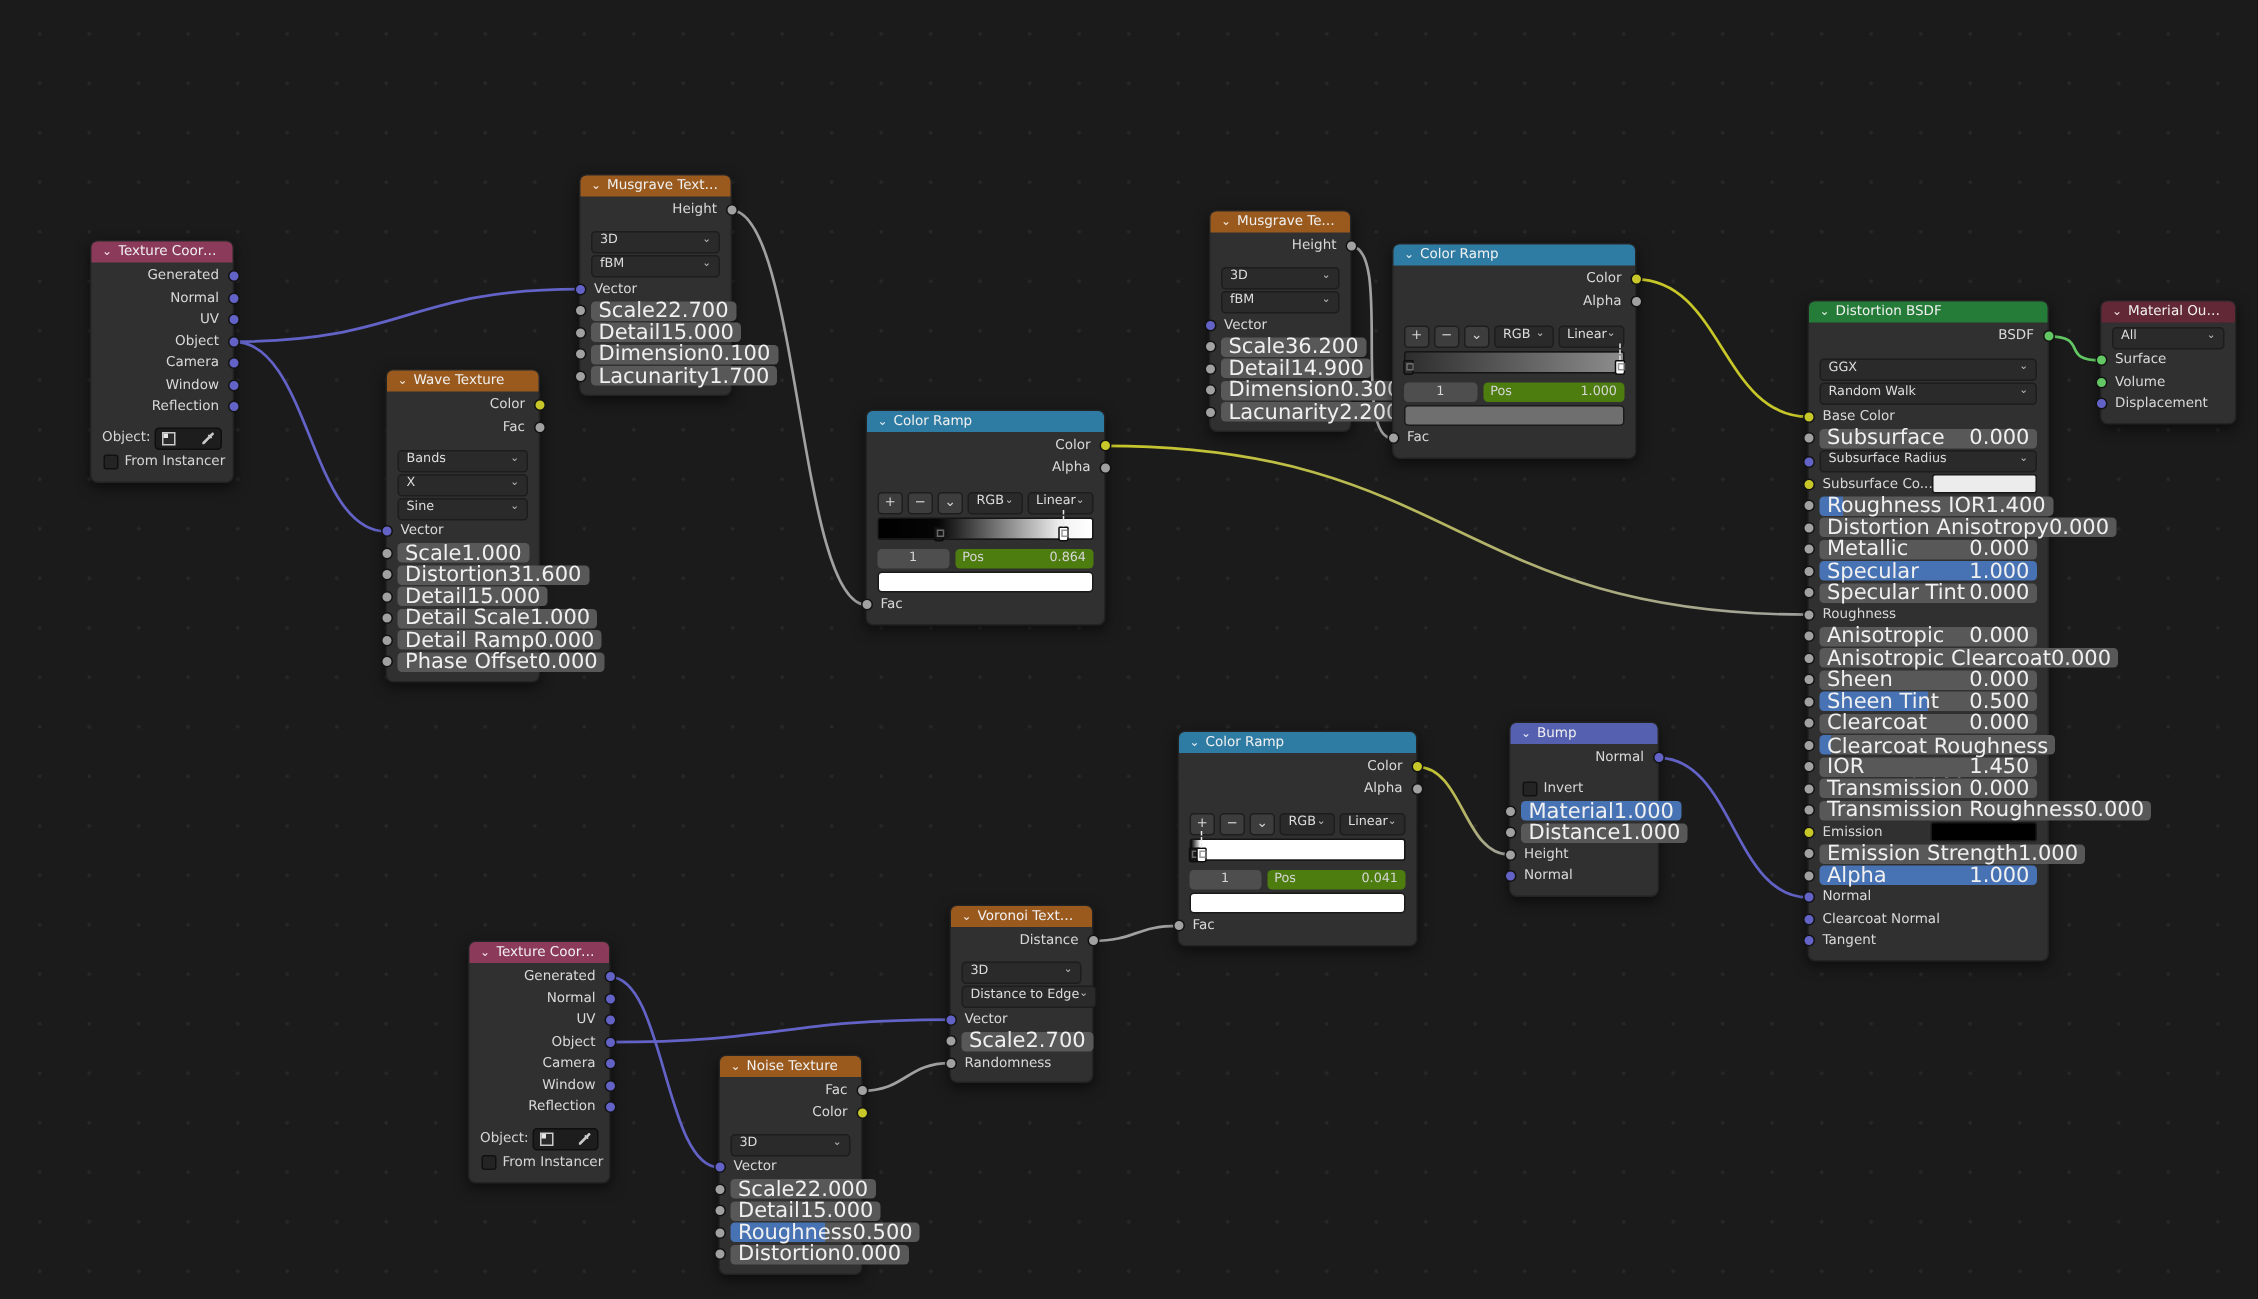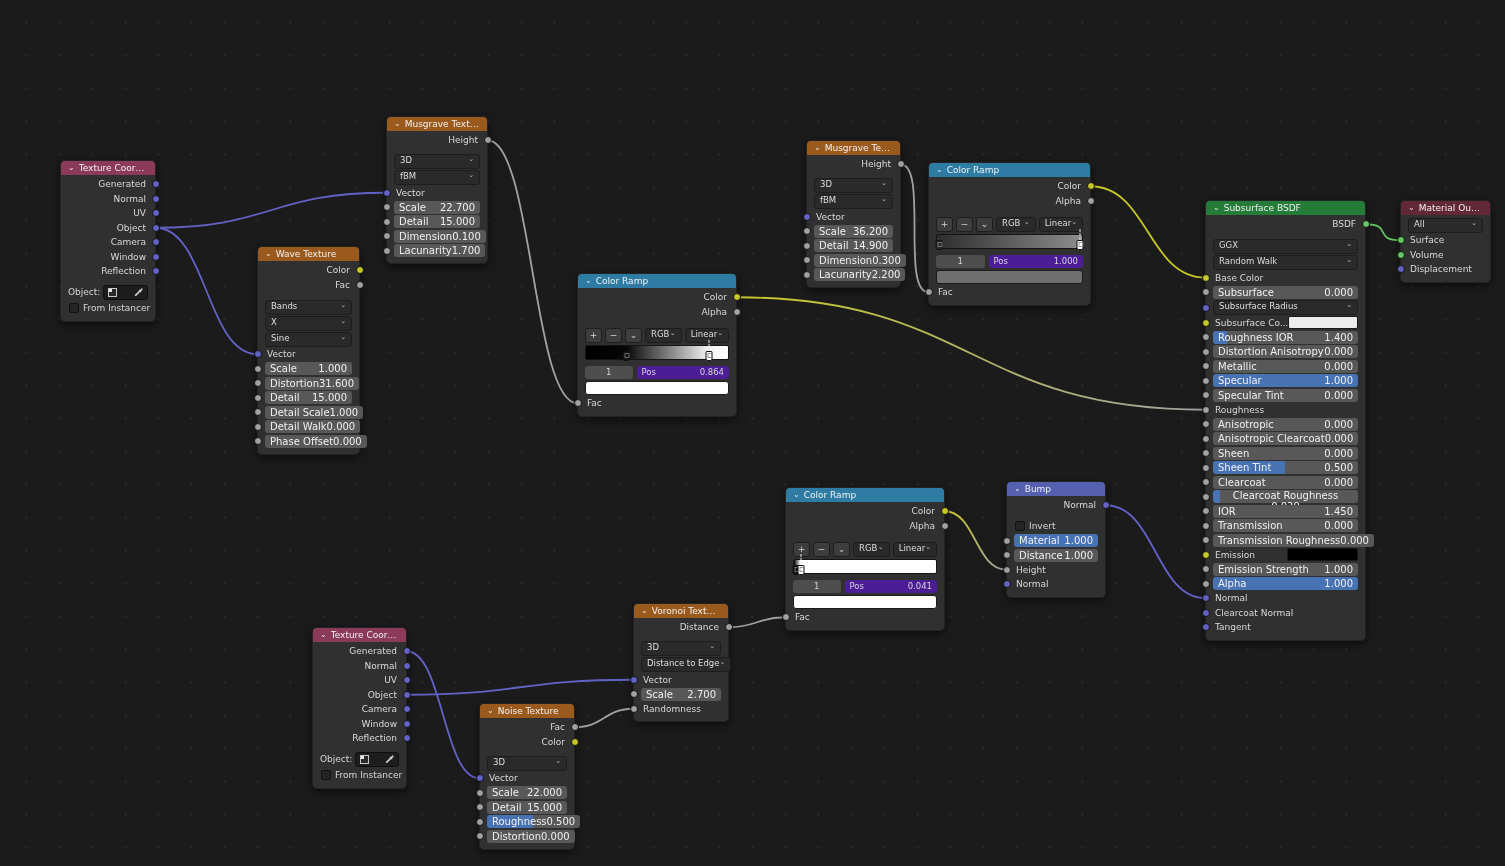--- a/index.html
+++ b/index.html
@@ -23,38 +23,38 @@
   .lbl{color:#d9d9d9;}
   .sock{position:absolute;width:8px;height:8px;border-radius:50%;border:1px solid #121212;
     top:50%;transform:translateY(-50%);z-index:4;box-sizing:border-box;}
   .sock.l{left:-4.5px;}.sock.r{right:-4.5px;}
   .row.ddr{height:16px;}
   .dd{margin:0 7px;height:13px;flex:1;background:#2a2a2a;border:1px solid #1d1d1d;border-radius:3px;
     display:flex;align-items:flex-start;justify-content:space-between;padding:0 5px;font-size:8.5px;color:#dedede;}
   .ddc{font-size:7px;color:#bdbdbd;}
   .row.sl{height:14.5px;}
   .slider{margin:0 7px;height:13px;flex:1;background:#585858;border-radius:3px;
-    display:flex;align-items:center;justify-content:space-between;padding:0 5px;font-size:10px;color:#f0f0f0;}
+    display:flex;align-items:center;justify-content:space-between;padding:0 5px;font-size:14px;color:#f0f0f0;}
   .row.ctl{height:18px;}
   .rampctl{flex:1;display:flex;gap:3px;align-items:center;margin:0 7px;}
   .rampctl .btn{width:15px;height:13px;background:#3d3d3d;border:1px solid #1e1e1e;border-radius:3px;
     text-align:center;line-height:12px;font-size:9px;color:#d6d6d6;}
   .rampctl .dd{margin:0;}
   .rampctl .mini{flex:1.15;}
   .rampctl .mini2{flex:1.05;}
   .row.rampr{height:20px;align-items:flex-start;}
   .rampbar{margin:1px 7px 0;height:13px;flex:1;position:relative;border:1px solid #151515;border-radius:2px;}
   .handle{position:absolute;bottom:-2px;width:7px;height:10px;transform:translateX(-50%);
     border:1px solid #0e0e0e;border-radius:1px 1px 2px 2px;box-sizing:border-box;z-index:3;}
   .handle:after{content:"";position:absolute;left:1px;top:1px;width:3px;height:3px;border:1px solid rgba(128,128,128,.8);}
   .handle.sel:before{content:"";position:absolute;left:2px;bottom:9px;height:11px;border-left:1px dashed #e9e9e9;}
   .row.idxr{height:16px;}
   .idx{flex:1;display:flex;gap:4px;margin:0 7px;}
   .idx .ibox{width:33%;background:#4e4e4e;border-radius:3px;height:13px;line-height:13px;text-align:center;font-size:8.5px;}
-  .idx .pbox{flex:1;background:#4c1d95;border-radius:3px;height:13px;line-height:13px;
+  .idx .pbox{flex:1;background:#4d7c0f;border-radius:3px;height:13px;line-height:13px;
     display:flex;justify-content:space-between;padding:0 5px;font-size:8.5px;}
   .row.swr{height:16px;}
   .bigswatch{margin:0 7px;height:12px;flex:1;border-radius:3px;border:1px solid #1a1a1a;}
   .objrow{position:relative;height:17px;display:flex;align-items:center;gap:3px;padding-left:7px;}
   .objbox{flex:1;margin-right:7px;height:13px;background:#1d1d1d;border:1px solid #0f0f0f;border-radius:3px;
     display:flex;align-items:center;justify-content:space-between;padding:0 4px;}
   .cube{width:7px;height:7px;border:1px solid #c9c9c9;background:#2b2b2b;position:relative;}
   .cube:after{content:"";position:absolute;left:0;top:0;width:3px;height:3px;background:#e6e6e6;}
   .drop{display:flex;align-items:center;}
   .checkrow{position:relative;height:15px;display:flex;align-items:center;gap:4px;padding-left:8px;}
@@ -203,21 +203,21 @@
         <div class="row sl">
           <span class="sock l" style="background: rgb(161, 161, 161);"></span>
           <div class="slider">
             <span>Detail Scale</span>
             <span class="val">1.000</span>
           </div>
         </div>
         <div class="row sl">
           <span class="sock l" style="background: rgb(161, 161, 161);"></span>
           <div class="slider">
-            <span>Detail Walk</span>
+            <span>Detail Ramp</span>
             <span class="val">0.000</span>
           </div>
         </div>
         <div class="row sl">
           <span class="sock l" style="background: rgb(161, 161, 161);"></span>
           <div class="slider">
             <span>Phase Offset</span>
             <span class="val">0.000</span>
           </div>
         </div>
@@ -441,21 +441,21 @@
         </div>
         <div class="row in">
           <span class="sock l" style="background: rgb(161, 161, 161);"></span>
           <span class="lbl">Fac</span>
         </div>
       </div>
     </div>
     <div class="node" style="left: 1205px; top: 200px; width: 159px;">
       <div class="hdr" style="background: rgb(37, 124, 56);">
         <span class="chev">⌄</span>
-        <span class="title">Subsurface BSDF</span>
+        <span class="title">Distortion BSDF</span>
       </div>
       <div class="body">
         <div class="row out">
           <span class="lbl">BSDF</span>
           <span class="sock r" style="background: rgb(99, 199, 99);"></span>
         </div>
         <div class="gap" style="height: 7px;"></div>
         <div class="row ddr">
           <div class="dd">
             <span>GGX</span>

